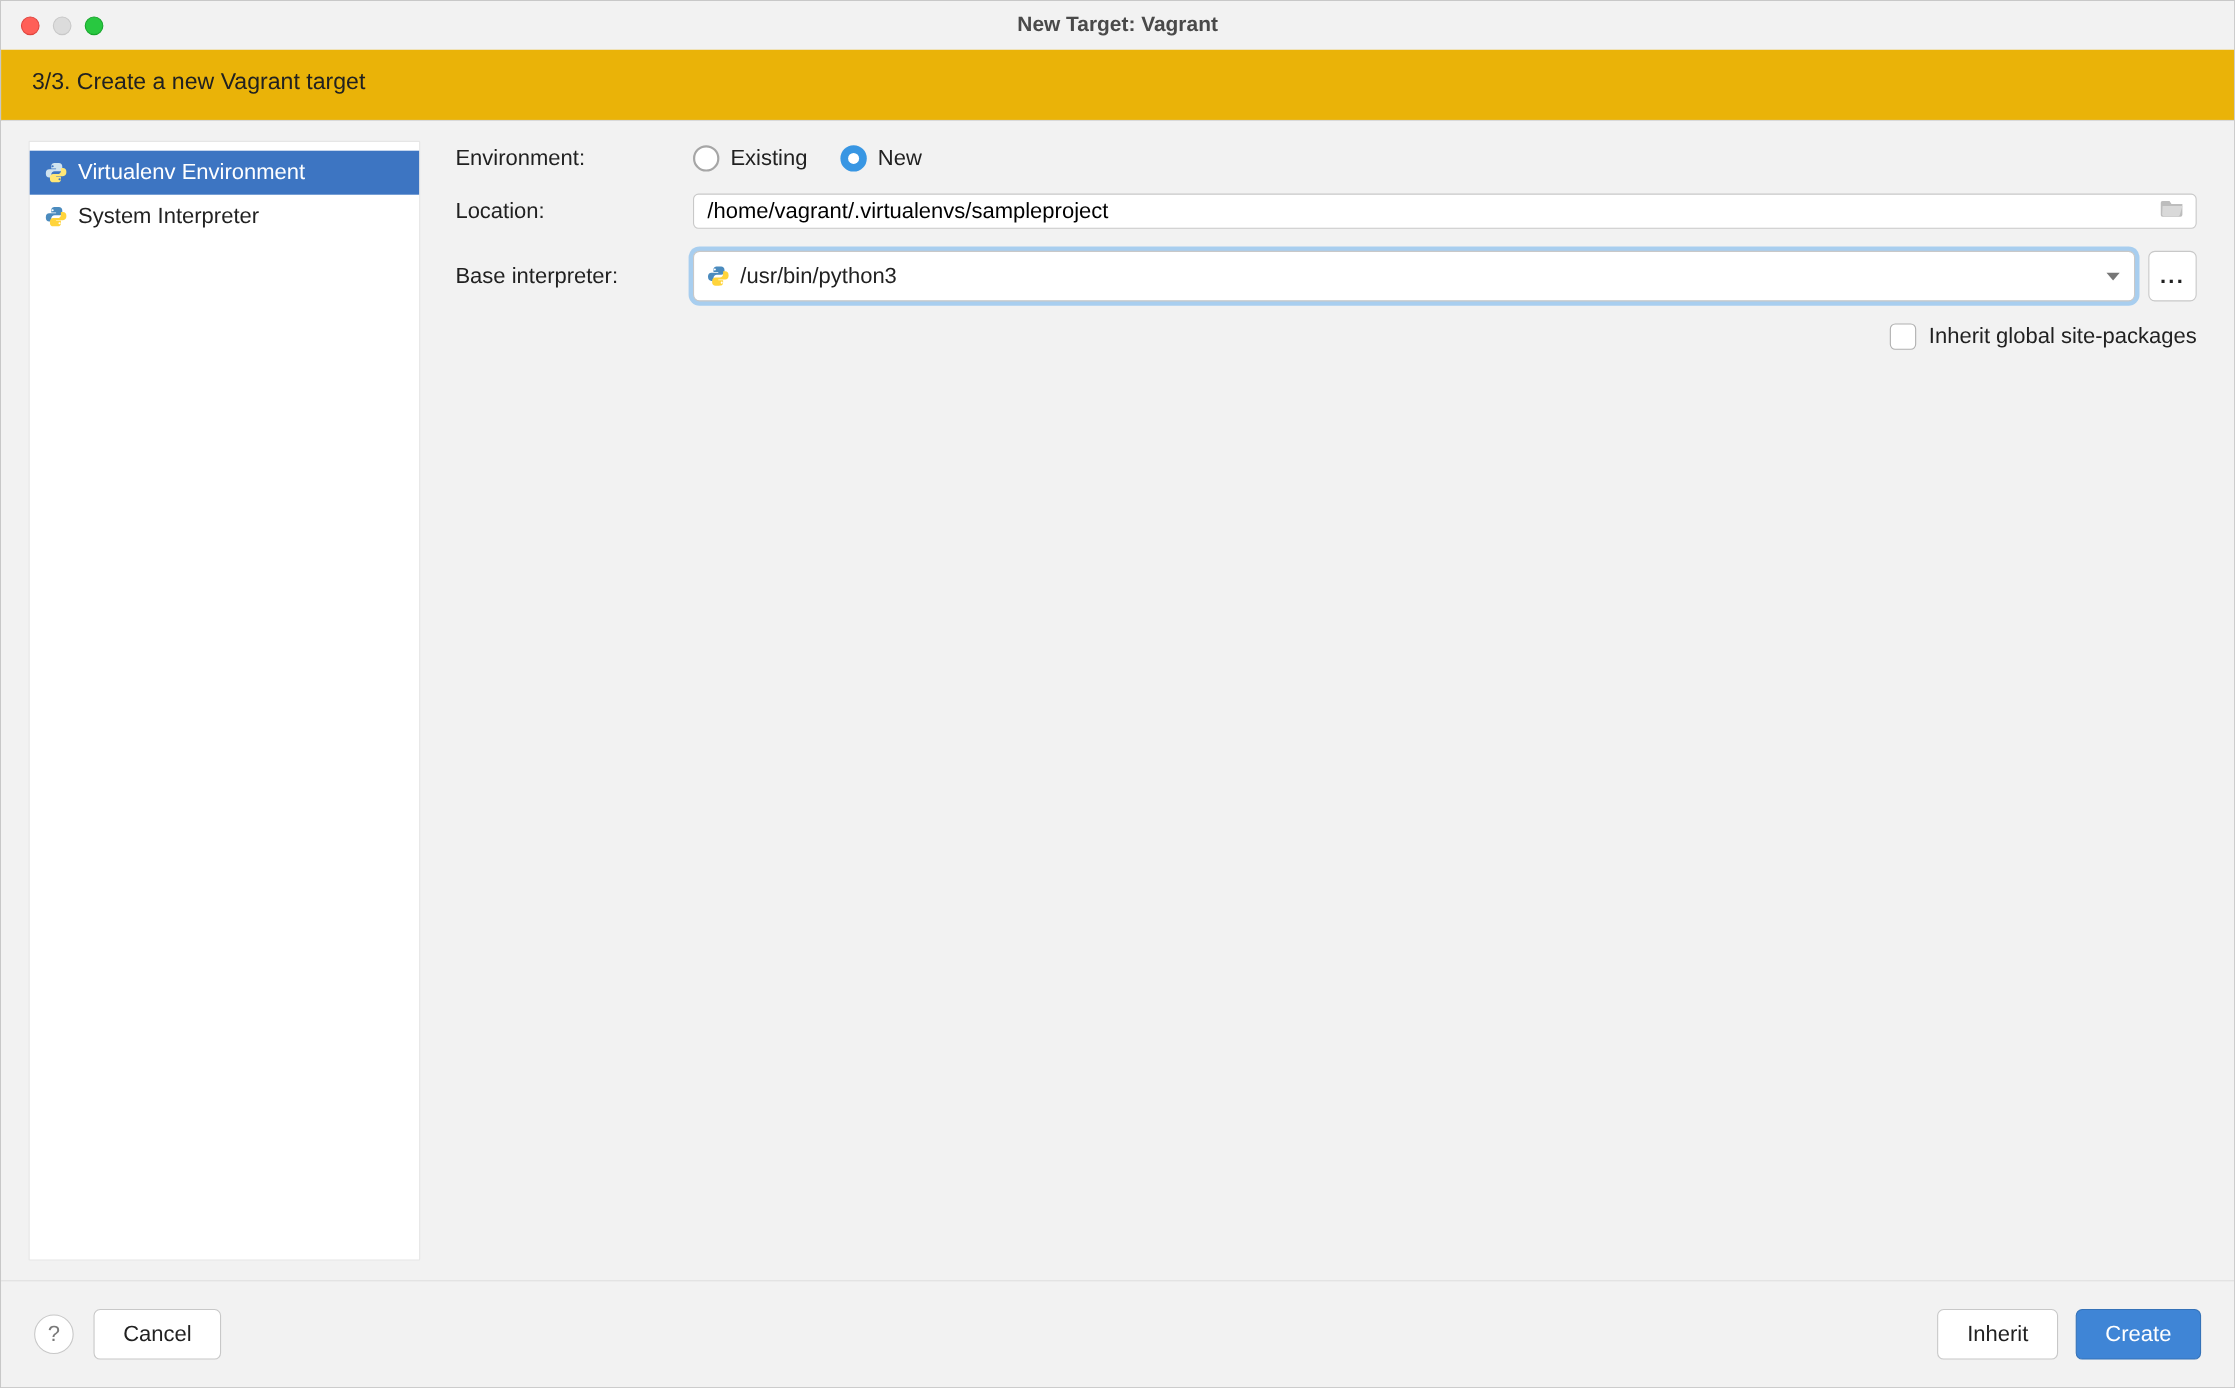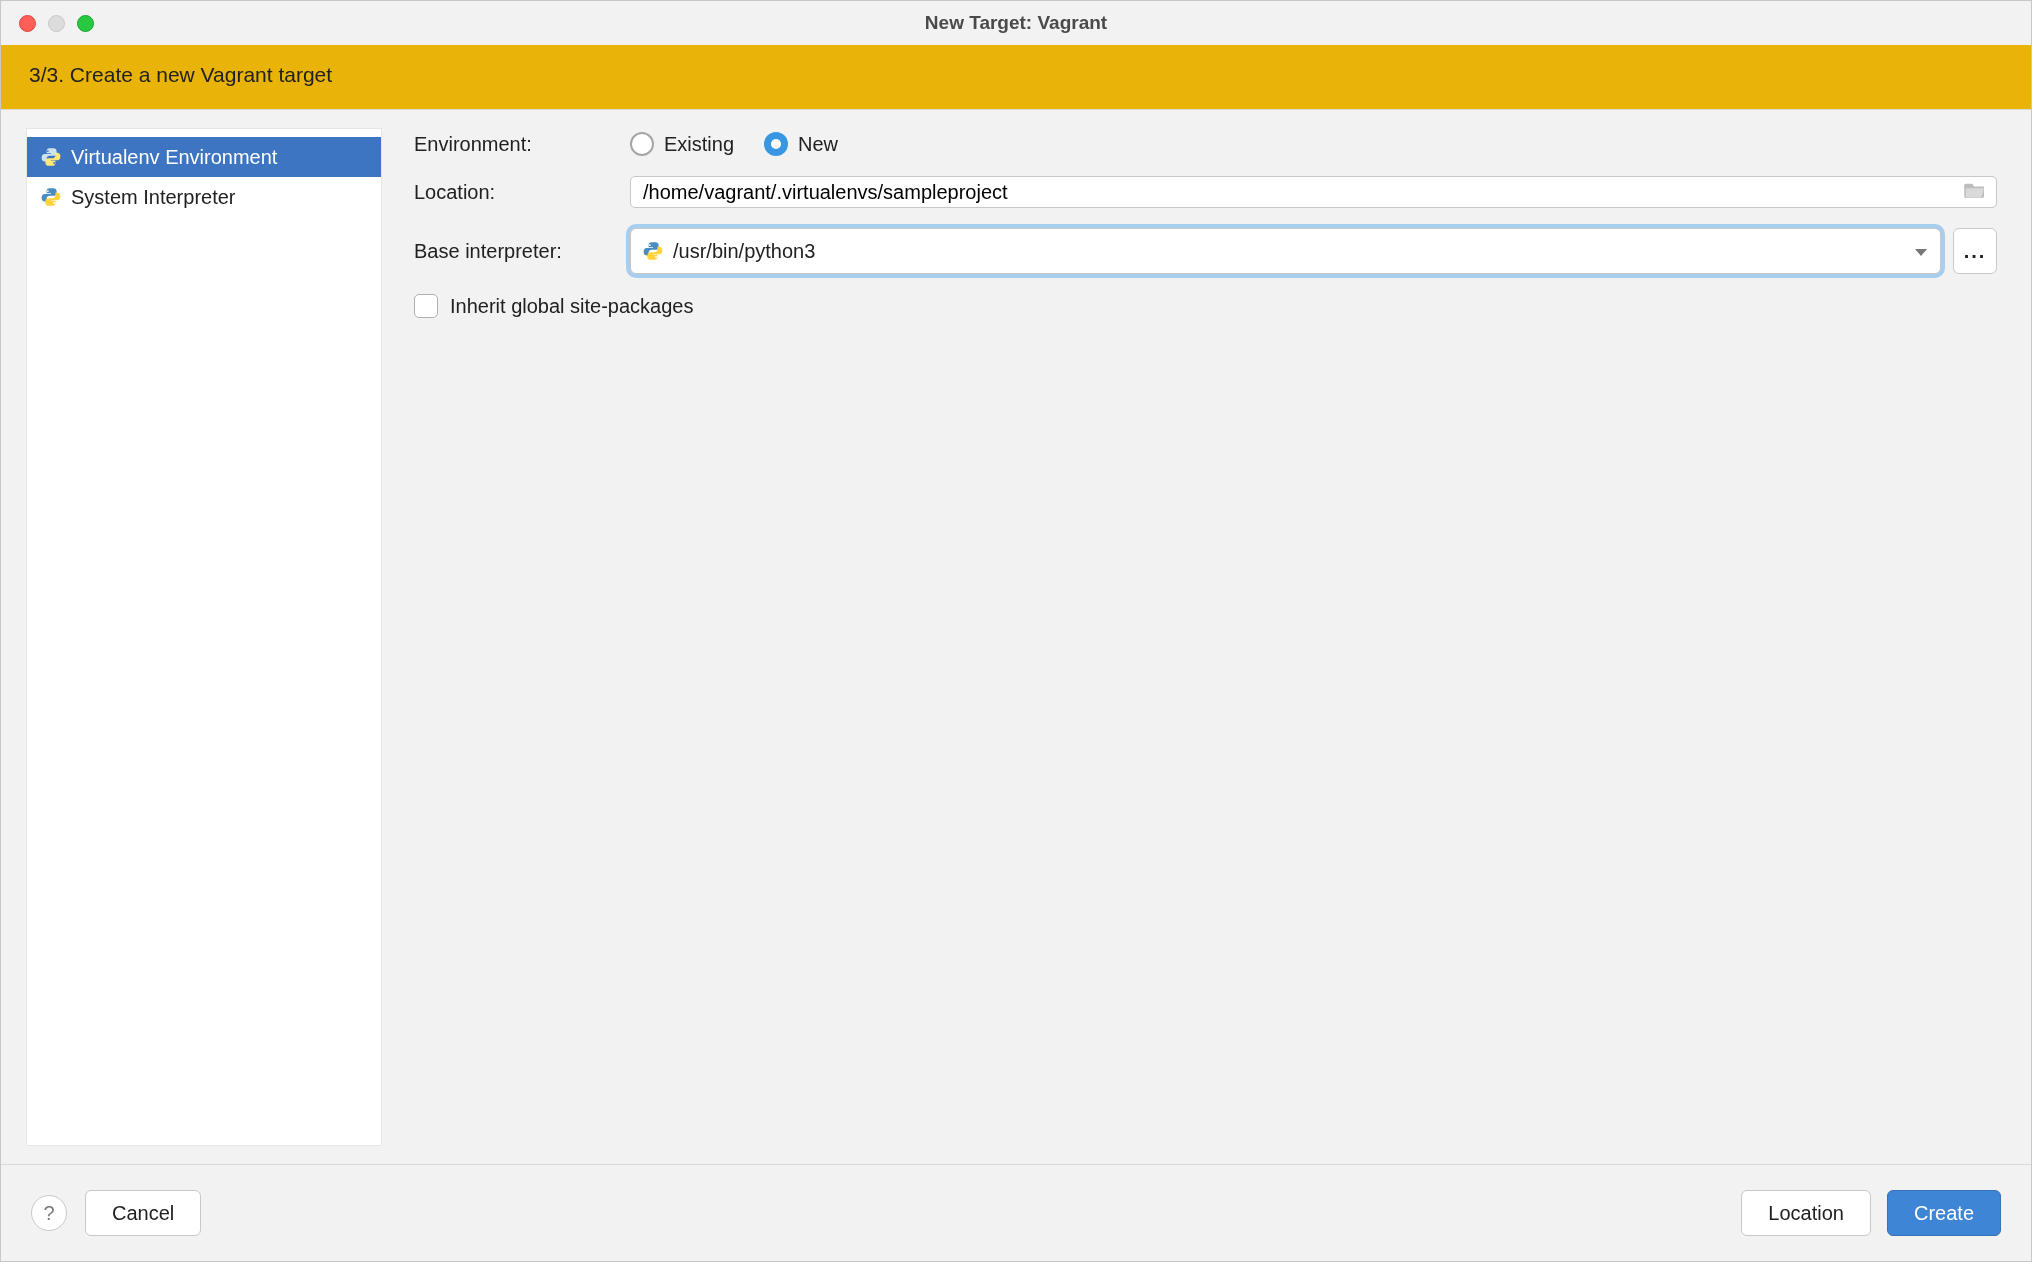--- a/index.html
+++ b/index.html
@@ -145,20 +145,21 @@
     border-radius: 6px;
     display: flex; align-items: center; justify-content: center;
     font-size: 20px;
     font-weight: 600;
     letter-spacing: 2px;
     cursor: pointer;
   }
   .checkbox-row {
     display: flex; align-items: center; gap: 12px;
     margin-top: 6px;
+    justify-content: flex-end;
   }
   .checkbox {
     width: 24px; height: 24px;
     border: 1.5px solid #b0b0b0;
     border-radius: 5px;
     background: #ffffff;
     cursor: pointer;
   }
   
   .footer-sep { height: 1px; background: #d9d9d9; }
@@ -300,21 +301,21 @@
 
   <div class="footer">
     <div class="help-btn">
       <span>?</span>
     </div>
     <div class="btn btn-default" style="margin-left:18px">
       <span>Cancel</span>
     </div>
     <div class="footer-right">
       <div class="btn btn-default">
-        <span>Location</span>
+        <span>Inherit</span>
       </div>
       <div class="btn btn-primary">
         <span>Create</span>
       </div>
     </div>
   </div>
 
 </div>
 
 </body></html>

